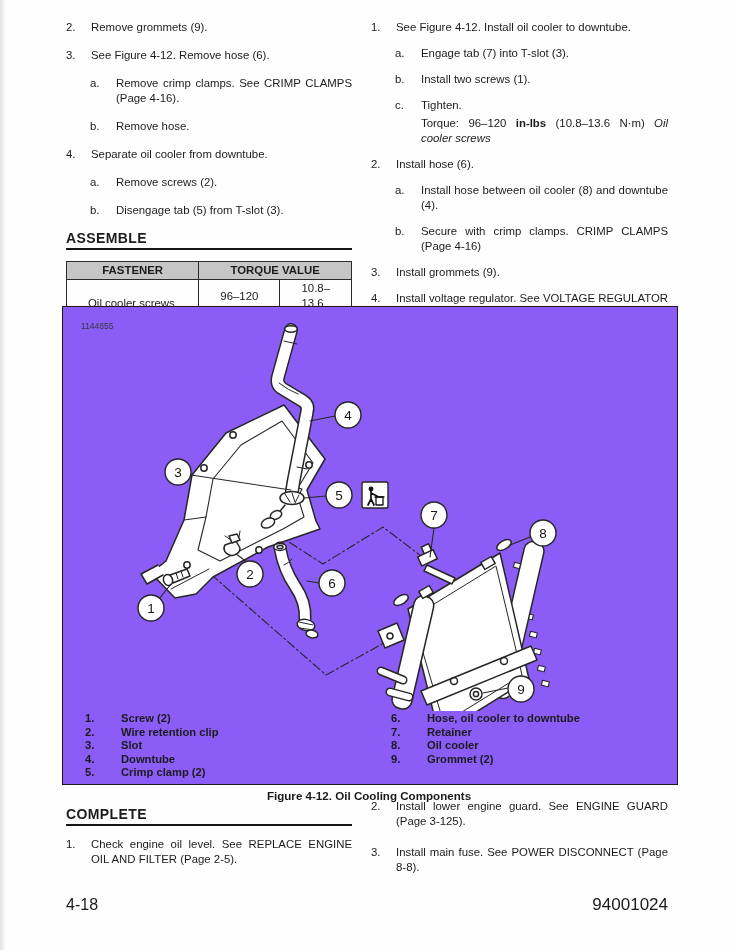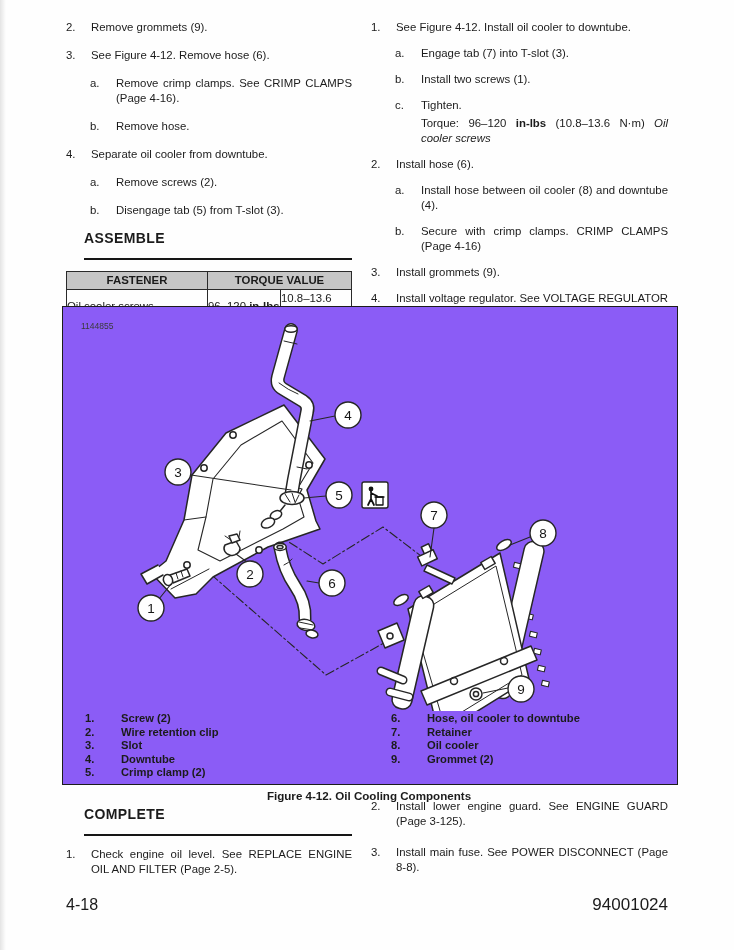--- a/index.html
+++ b/index.html
@@ -14,25 +14,25 @@
   .left-col{left:66px;top:20px;width:286px;}
   .right-col{left:371px;top:20px;width:297px;}
   .step{position:relative;padding-left:25px;margin-bottom:13px;}
   .right-col .step{margin-bottom:11px;}
   .step>.num{position:absolute;left:0;top:0;}
   .step .txt{text-align:justify;}
   .sub{margin-left:24px;padding-left:26px;}
   .sub>.num{left:0;}
   .note{margin-left:50px;margin-top:-8px;margin-bottom:11px;text-align:justify;}
   .sec-heading{
-    font-size:14px;font-weight:bold;letter-spacing:.4px;margin:4px 0 11px 18px;
-    border-bottom:2px solid #161616;padding-bottom:12px;
+    font-size:14px;font-weight:bold;letter-spacing:.4px;margin:4px 0 11px 0;
+    border-bottom:2px solid #161616;padding-bottom:2px;
   }
   table.torque-table{border-collapse:collapse;width:100%;margin-top:1px;font-size:11.4px;}
-  .torque-table th,.torque-table td{border:1.3px solid #2a2a2a;padding:1px 0;height:15px;}
+  .torque-table th,.torque-table td{border:1.3px solid #2a2a2a;padding:1px 21px;height:15px;}
   .torque-table th{background:#c6c6c6;text-align:center;font-weight:bold;}
   .torque-table td.c1{width:140px;}
   .torque-table td.c2{width:72px;}
   .figure-box{position:absolute;left:62px;top:306px;width:614px;height:477px;border:1.6px solid #1c1c1c;background:#8b5cf6;}
   .fig-art{display:block;}
   .legend{position:absolute;top:405px;font-weight:bold;font-size:11.2px;line-height:13.6px;}
   .legend.lg-left{left:22px;width:290px;}
   .legend.lg-right{left:328px;width:280px;}
   .lg-item{position:relative;padding-left:36px;}
   .lg-item>.num{position:absolute;left:0;top:0;}

